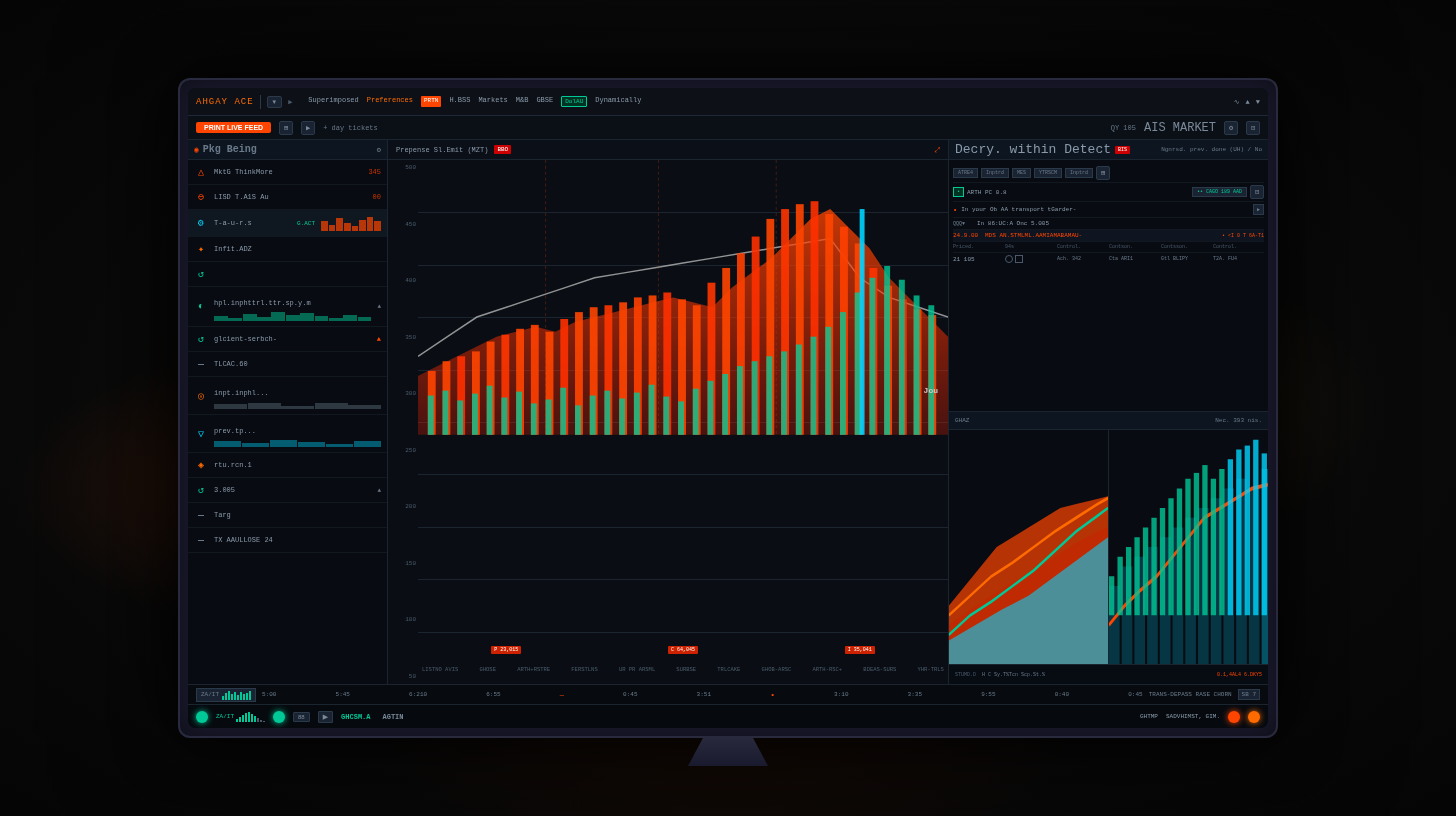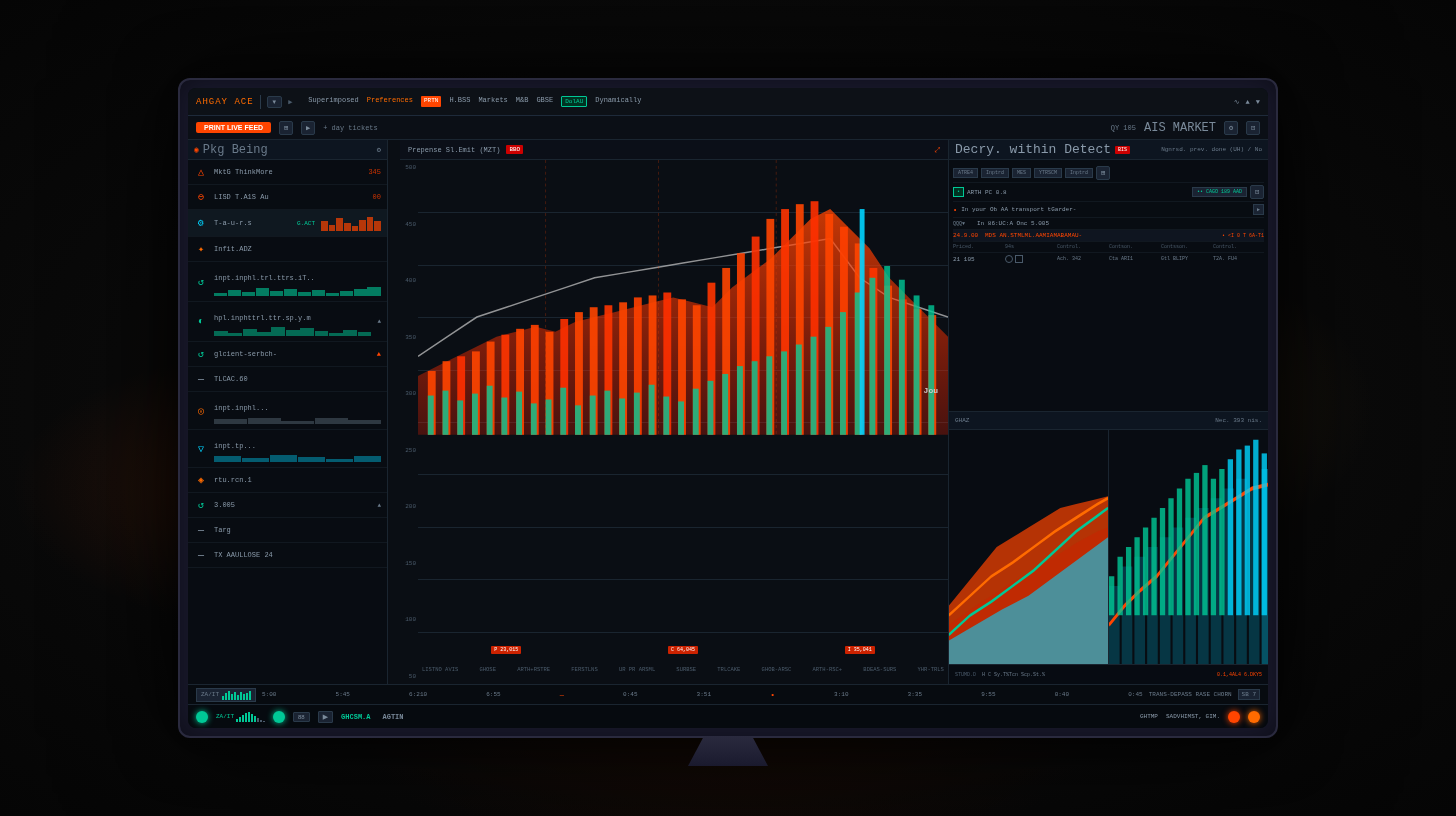--- a/index.html
+++ b/index.html
@@ -176,21 +176,22 @@
       background: #0d1520;
       border-bottom: 1px solid #1a2530;
       display: flex;
       align-items: center;
       padding: 0 6px;
       gap: 4px;
     }
 
     .sidebar-header-text {
       color: #6a7a8a;
-      font-size: 12px;
+      font-size: 10px;
+      font-weight: bold;
     }
 
     .sidebar-item {
       padding: 5px 6px;
       border-bottom: 1px solid #111820;
       display: flex;
       align-items: center;
       gap: 6px;
       cursor: pointer;
     }
@@ -249,21 +250,20 @@
     }
 
     .chart-header {
       height: 20px;
       background: #0b0f18;
       border-bottom: 1px solid #1a2530;
       display: flex;
       align-items: center;
       padding: 0 8px;
       gap: 6px;
-      margin-left: 12px;
     }
 
     .chart-title {
       color: #8a9aaa;
       font-size: 7px;
     }
 
     .chart-badge {
       background: #cc0000;
       color: white;
@@ -544,37 +544,20 @@
             <div class="mini-bar" style="height:60%;background:#ff4500;"></div>
           </div>
         </div>
         <div class="sidebar-item">
           <span class="sidebar-icon orange">✦</span>
           <span class="sidebar-label">Infit.ADZ</span>
         </div>
 
         <div class="sidebar-item">
           <span class="sidebar-icon green">↺</span>
-          <div style="flex:1;overflow:hidden;">
-            <span class="sidebar-label">inpt.inphl.trl.ttrs.iT..</span>
-            <div style="display:flex;align-items:flex-end;gap:0.5px;height:10px;width:100%;margin-top:1px;">
-              <div style="flex:1;height:30%;background:#00c896;opacity:0.6;"></div>
-              <div style="flex:1;height:60%;background:#00c896;opacity:0.6;"></div>
-              <div style="flex:1;height:40%;background:#00c896;opacity:0.6;"></div>
-              <div style="flex:1;height:80%;background:#00c896;opacity:0.6;"></div>
-              <div style="flex:1;height:50%;background:#00c896;opacity:0.6;"></div>
-              <div style="flex:1;height:70%;background:#00c896;opacity:0.6;"></div>
-              <div style="flex:1;height:45%;background:#00c896;opacity:0.6;"></div>
-              <div style="flex:1;height:65%;background:#00c896;opacity:0.6;"></div>
-              <div style="flex:1;height:35%;background:#00c896;opacity:0.6;"></div>
-              <div style="flex:1;height:55%;background:#00c896;opacity:0.6;"></div>
-              <div style="flex:1;height:75%;background:#00c896;opacity:0.6;"></div>
-              <div style="flex:1;height:90%;background:#00c896;opacity:0.6;"></div>
-            </div>
-          </div>
         </div>
         <div class="sidebar-item">
           <span class="sidebar-icon green">◐</span>
           <div style="flex:1;overflow:hidden;">
             <span class="sidebar-label">hpl.inphttrl.ttr.sp.y.m</span>
             <div style="display:flex;align-items:flex-end;gap:0.5px;height:10px;width:100%;margin-top:1px;">
               <div style="flex:1;height:50%;background:#00c896;opacity:0.5;"></div>
               <div style="flex:1;height:30%;background:#00c896;opacity:0.5;"></div>
               <div style="flex:1;height:70%;background:#00c896;opacity:0.5;"></div>
               <div style="flex:1;height:40%;background:#00c896;opacity:0.5;"></div>
@@ -607,21 +590,21 @@
               <div style="flex:1;height:80%;background:#6a7a8a;opacity:0.4;"></div>
               <div style="flex:1;height:40%;background:#6a7a8a;opacity:0.4;"></div>
               <div style="flex:1;height:70%;background:#6a7a8a;opacity:0.4;"></div>
               <div style="flex:1;height:50%;background:#6a7a8a;opacity:0.4;"></div>
             </div>
           </div>
         </div>
         <div class="sidebar-item">
           <span class="sidebar-icon cyan">▽</span>
           <div style="flex:1;overflow:hidden;">
-            <span class="sidebar-label">inpt.tp...</span>
+            <span class="sidebar-label">prev.tp...</span>
             <div style="display:flex;align-items:flex-end;gap:0.5px;height:8px;width:100%;margin-top:1px;">
               <div style="flex:1;height:70%;background:#00d4ff;opacity:0.4;"></div>
               <div style="flex:1;height:50%;background:#00d4ff;opacity:0.4;"></div>
               <div style="flex:1;height:90%;background:#00d4ff;opacity:0.4;"></div>
               <div style="flex:1;height:60%;background:#00d4ff;opacity:0.4;"></div>
               <div style="flex:1;height:40%;background:#00d4ff;opacity:0.4;"></div>
               <div style="flex:1;height:80%;background:#00d4ff;opacity:0.4;"></div>
             </div>
           </div>
         </div>

